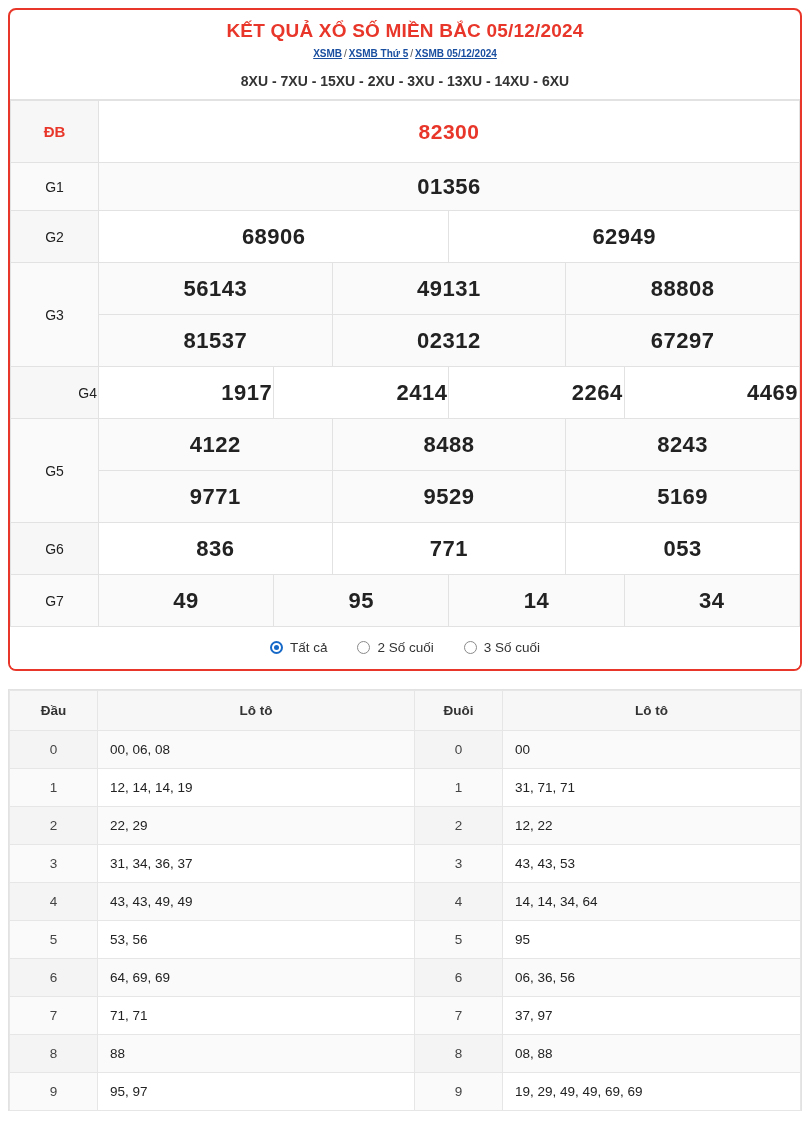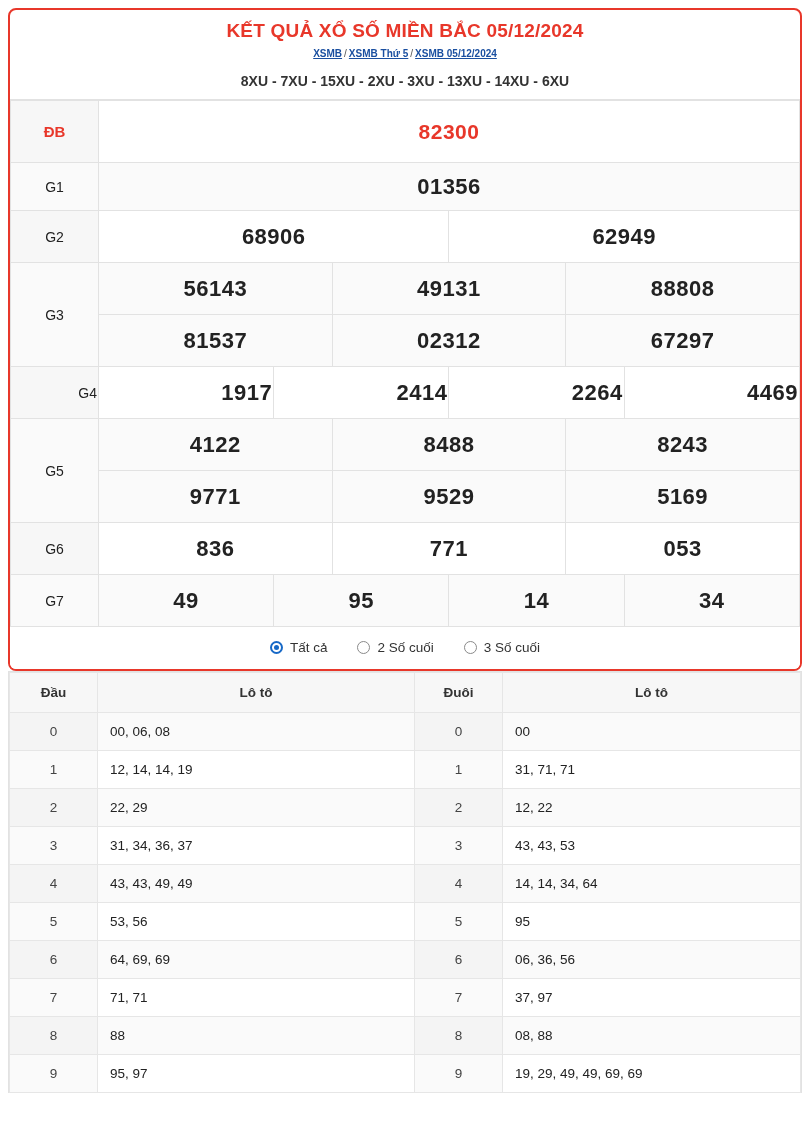--- a/index.html
+++ b/index.html
@@ -138,21 +138,21 @@
     content: "";
     position: absolute;
     left: 2px; top: 2px;
     width: 5px; height: 5px;
     border-radius: 50%;
     background: #1769c7;
   }
 
   
   .loto-wrap {
-    margin-top: 0;
+    margin-top: 18px;
     border: 1px solid #e2e2e2;
     border-bottom: none;
   }
   table.loto {
     width: 100%;
     border-collapse: collapse;
     table-layout: fixed;
   }
   table.loto th, table.loto td {
     border: 1px solid #e6e6e6;

